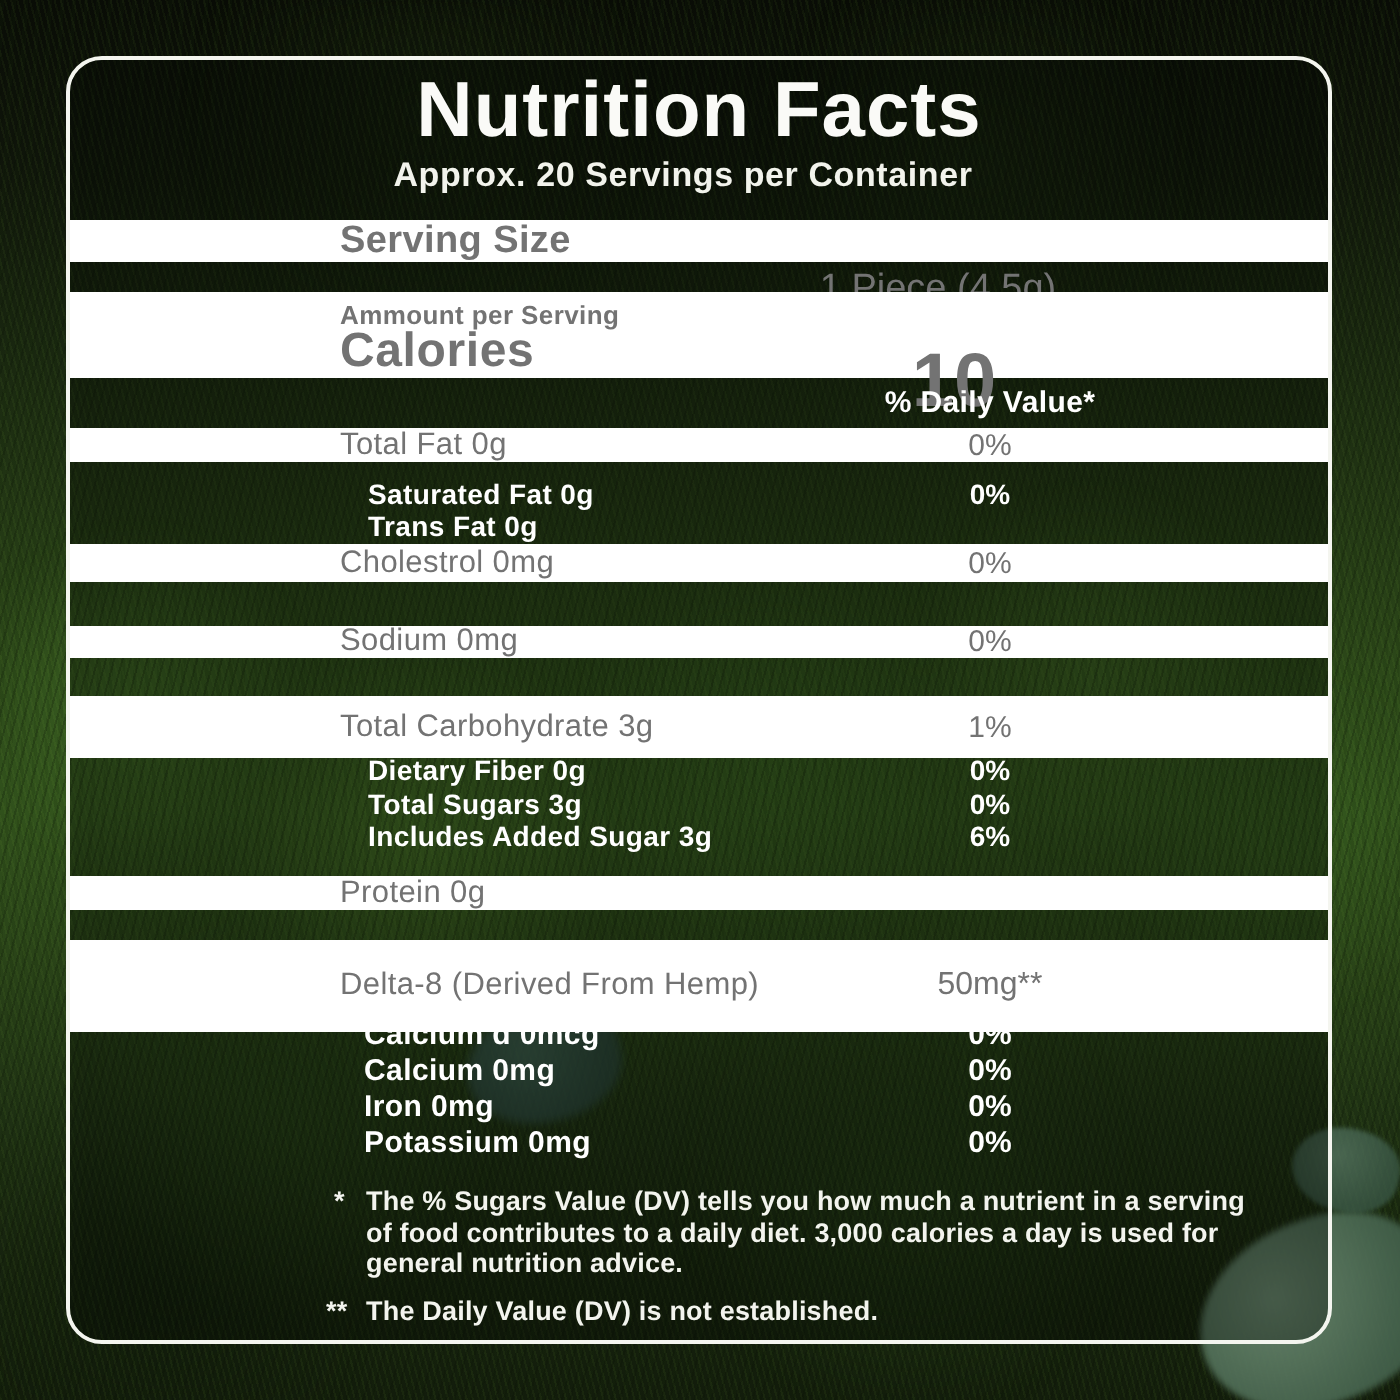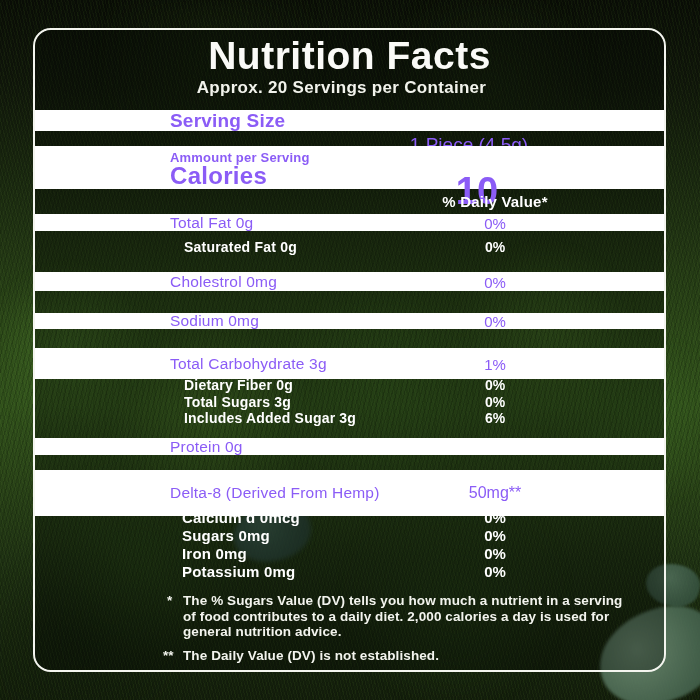--- a/index.html
+++ b/index.html
@@ -43,21 +43,21 @@
   .card{position:absolute;left:33px;top:28px;width:633px;height:644px;
     border:2px solid #f4f5ef;border-radius:18px;overflow:hidden;box-sizing:border-box;}
   .card-tint{position:absolute;inset:0;background:rgba(3,6,2,.32);}
 
   .card *{box-sizing:border-box;}
   .title{position:absolute;left:0;right:0;top:4px;text-align:center;
     color:#fafaf7;font-size:39px;font-weight:600;letter-spacing:.5px;line-height:44px;}
   .subtitle{position:absolute;left:0;right:16px;top:48px;text-align:center;
     color:#f2f3ec;font-size:17px;font-weight:700;letter-spacing:.3px;}
 
-  .bar{position:absolute;left:0;right:0;background:#ffffff;color:#8b5cf6;}
+  .bar{position:absolute;left:0;right:0;background:#ffffff;color:#737373;}
   .bar-name{position:absolute;left:135px;top:50%;transform:translateY(-50%);
     font-size:15.5px;letter-spacing:.2px;white-space:nowrap;}
   .bar-serving .bar-name{font-size:19px;font-weight:600;}
   .val{position:absolute;left:390px;width:140px;text-align:center;font-size:15px;
     top:50%;transform:translateY(-50%);white-space:nowrap;}
   .val-abs{position:absolute;text-align:center;white-space:nowrap;margin-top:24px;}
   .serving-val{left:334px;width:200px;font-size:19px;top:50%;transform:translateY(-50%);}
   .cal-eyebrow{position:absolute;left:135px;top:4px;font-size:13px;font-weight:600;letter-spacing:.2px;}
   .cal-name{position:absolute;left:135px;top:16px;font-size:24px;font-weight:600;letter-spacing:.3px;}
   .cal-val{left:372px;width:140px;top:0;height:43px;line-height:43px;font-size:38px;font-weight:600;}
@@ -109,20 +109,24 @@
 
     <div class="bar" style="top:184px;height:17px;">
       <span class="bar-name">Total Fat 0g</span>
       <span class="val">0%</span>
     </div>
 
     <div class="drow" style="top:209px;">
       <span class="drow-name">Saturated Fat 0g</span>
       <span class="val">0%</span>
     </div>
+    <div class="drow" style="top:225px;">
+      <span class="drow-name">Trans Fat 0g</span>
+      <span class="val"></span>
+    </div>
 
     <div class="bar" style="top:242px;height:19px;">
       <span class="bar-name">Cholestrol 0mg</span>
       <span class="val">0%</span>
     </div>
 
     <div class="bar" style="top:283px;height:16px;">
       <span class="bar-name">Sodium 0mg</span>
       <span class="val">0%</span>
     </div>
@@ -153,35 +157,35 @@
     <div class="bar" style="top:440px;height:46px;">
       <span class="bar-name">Delta-8 (Derived From Hemp)</span>
       <span class="val" style="font-size:16px;">50mg**</span>
     </div>
 
     <div class="drow drow-vitamin" style="top:480px;">
       <span class="drow-name">Calcium d 0mcg</span>
       <span class="val">0%</span>
     </div>
     <div class="drow drow-vitamin" style="top:498px;">
-      <span class="drow-name">Sugars 0mg</span>
+      <span class="drow-name">Calcium 0mg</span>
       <span class="val">0%</span>
     </div>
     <div class="drow drow-vitamin" style="top:516px;">
       <span class="drow-name">Iron 0mg</span>
       <span class="val">0%</span>
     </div>
     <div class="drow drow-vitamin" style="top:534px;">
       <span class="drow-name">Potassium 0mg</span>
       <span class="val">0%</span>
     </div>
 
     <div class="footnote fn-marker fn1-marker">*</div>
     <div class="footnote fn1-lines">
       <div>The % Sugars Value (DV) tells you how much a nutrient in a serving</div>
-      <div>of food contributes to a daily diet. 2,000 calories a day is used for</div>
+      <div>of food contributes to a daily diet. 3,000 calories a day is used for</div>
       <div>general nutrition advice.</div>
     </div>
 
     <div class="footnote fn-marker fn2-marker">**</div>
     <div class="footnote fn2-text">The Daily Value (DV) is not established.</div>
   </div>
 </div>
 
 </body></html>

